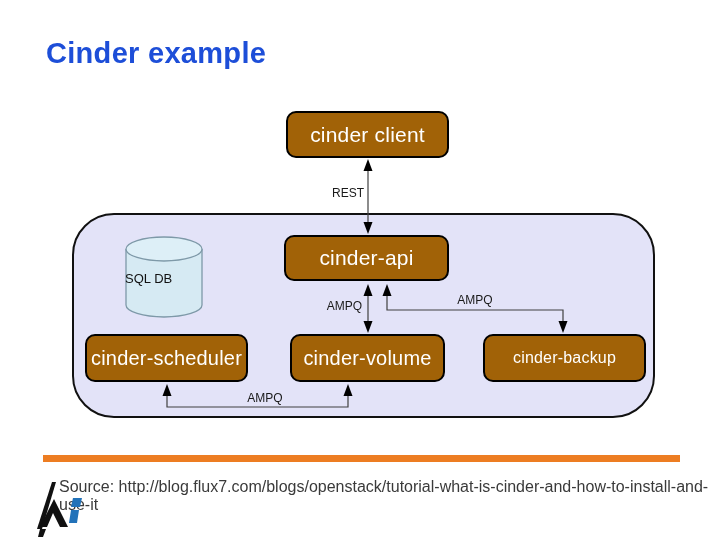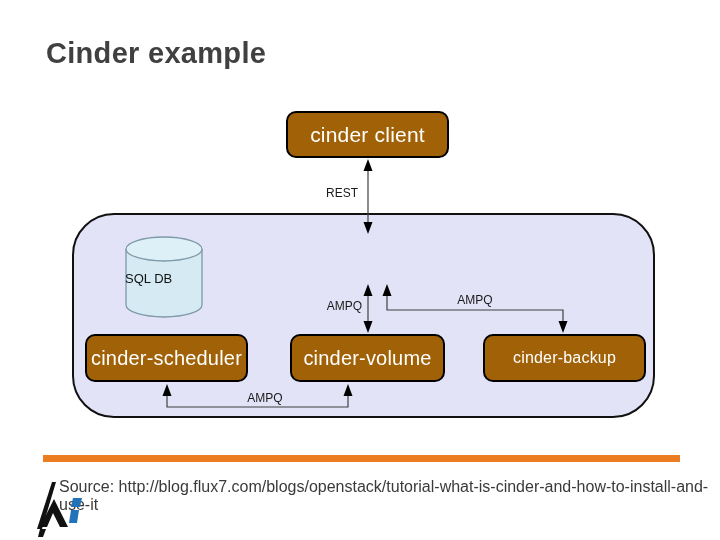--- a/index.html
+++ b/index.html
@@ -3,21 +3,21 @@
 <meta charset="utf-8">
 <style>
   html,body { margin:0; padding:0; background:#888; }
   .slide {
     position:relative; width:720px; height:540px; background:#ffffff;
     font-family:"Liberation Sans","DejaVu Sans",sans-serif; overflow:hidden;
     margin:0 auto;
   }
   .title {
     position:absolute; left:46px; top:37px; font-size:29px; font-weight:bold;
-    color:#404040; letter-spacing:0.3px;
+    color:#1d4ed8; letter-spacing:0.3px;
   }
   .container-box {
     position:absolute; left:72px; top:213px; width:583px; height:205px;
     background:#E3E3F8; border:2px solid #111; border-radius:42px;
     box-sizing:border-box; z-index:1;
   }
   .overlay-svg { position:absolute; left:0; top:0; z-index:2; pointer-events:none; }
   .node {
     position:absolute; z-index:3; background:#a16207; border:2px solid #000;
     border-radius:10px; color:#fff; display:flex; align-items:center;
@@ -27,21 +27,21 @@
   .node-api       { left:284px; top:235px; width:165px; height:46px; font-size:21px; }
   .node-scheduler { left:85px;  top:334px; width:163px; height:48px; font-size:20px;text-align:center; }
   .node-volume    { left:290px; top:334px; width:155px; height:48px; font-size:20px; }
   .node-backup    { left:483px; top:334px; width:163px; height:48px; font-size:16px; }
   .cylinder-wrap { position:absolute; left:125px; top:236px; width:78px; height:82px; z-index:3; }
   .cylinder-label {
     position:absolute; left:125px; top:271px; width:78px; text-align:left;
     font-size:13px; color:#111; z-index:4;
   }
   .edge-label { position:absolute; z-index:4; font-size:12px; color:#1a1a1a; }
-  .lbl-rest  { left:326px; top:186px; width:38px; text-align:left; }
+  .lbl-rest  { left:326px; top:186px; width:38px; text-align:right; }
   .lbl-ampq1 { left:322px; top:299px; width:40px; text-align:right; }
   .lbl-ampq2 { left:448px; top:293px; width:54px; text-align:center; }
   .lbl-ampq3 { left:240px; top:391px; width:50px; text-align:center; }
   .divider { position:absolute; left:43px; top:455px; width:637px; height:7px; background:#ED7D22; z-index:1; }
   .source-text { position:absolute; left:59px; top:478px; font-size:16px; color:#3a3a3a; z-index:2; }
   .logo { position:absolute; left:36px; top:482px; z-index:3; }
 </style>
 </head>
 <body>
 
@@ -74,20 +74,23 @@
     <g stroke="#404040" stroke-width="1.2" fill="none">
       <polyline points="167,394 167,407 348,407 348,394"></polyline>
       <polygon points="167,384 162.5,396 171.5,396" fill="#000" stroke="none"></polygon>
       <polygon points="348,384 343.5,396 352.5,396" fill="#000" stroke="none"></polygon>
     </g>
   </svg>
 
   <div class="node node-client">
     <span>cinder client</span>
   </div>
+  <div class="node node-api">
+    <span>cinder-api</span>
+  </div>
   <div class="node node-scheduler">
     <span>cinder-scheduler</span>
   </div>
   <div class="node node-volume">
     <span>cinder-volume</span>
   </div>
   <div class="node node-backup">
     <span>cinder-backup</span>
   </div>
 

